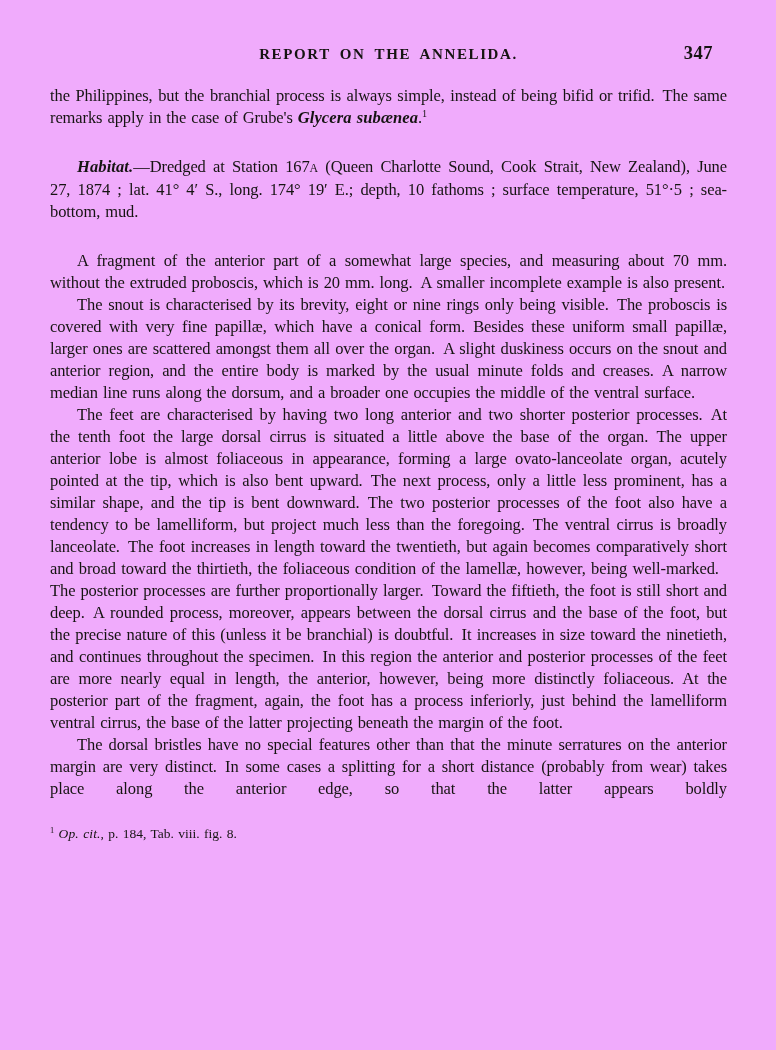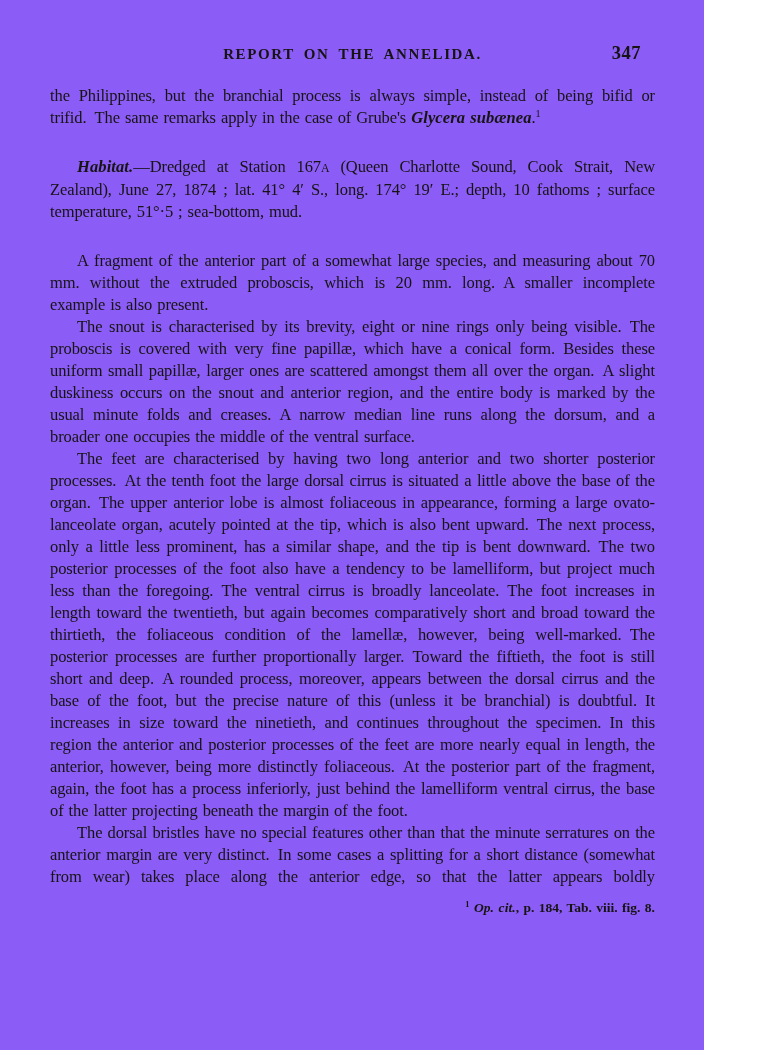--- a/index.html
+++ b/index.html
@@ -2,23 +2,23 @@
 <html><head>
 <meta charset="utf-8">
 <style>
   html, body {
     margin: 0;
     padding: 0;
     background: #ffffff;
   }
   .page {
     position: relative;
-    width: 704px;
+    width: 776px;
     height: 1050px;
-    background: #8b5cf6;
+    background: #f0abfc;
     color: #161412;
     font-family: "Liberation Serif", "DejaVu Serif", serif;
     overflow: hidden;
     box-sizing: border-box;
     padding: 44px 49px 0 50px;
   }
   
   .header-row {
     position: relative;
     height: 20px;
@@ -61,42 +61,41 @@
     line-height: 0;
   }
   .role-continuation { text-indent: 0; margin-top: 21px; }
   .role-heading { text-align: left; text-indent: 30px; margin-top: 47px; }
   .role-habitat { margin-top: 27px; }
   .role-opening { margin-top: 27px; }
   .role-body { margin-top: 0; }
   .role-cutoff { margin-top: 0; text-align-last: justify; }
   
   .footnote {
-    margin-top: 11px;
-    text-align: right;
+    margin-top: 25px;
+    text-align: left;
     font-size: 13.5px;
     line-height: 18px;
     letter-spacing: 0;
-    font-weight: bold;
   }
   .footnote i { letter-spacing: 0.1px; }
 </style>
 </head>
 <body>
 
 <div class="page">
   <div class="header-row">
     <div class="running-header">REPORT ON THE ANNELIDA.</div>
     <div class="page-number">347</div>
   </div>
 
   <div class="text-block">
 
   <p class="para role-continuation">the Philippines, but the branchial process is always simple, instead of being bifid or trifid. The same remarks apply in the case of Grube's <i>Glycera subænea</i>.<sup>1</sup></p>
       <p class="para role-habitat"><i>Habitat.</i>—Dredged at Station 167<small>A</small> (Queen Charlotte Sound, Cook Strait, New Zealand), June 27, 1874 ; lat. 41° 4′ S., long. 174° 19′ E.; depth, 10 fathoms ; surface temperature, 51°·5 ; sea-bottom, mud.</p>
       <p class="para role-opening">A fragment of the anterior part of a somewhat large species, and measuring about 70 mm. without the extruded proboscis, which is 20 mm. long. A smaller incomplete example is also present.</p>
       <p class="para role-body">The snout is characterised by its brevity, eight or nine rings only being visible. The proboscis is covered with very fine papillæ, which have a conical form. Besides these uniform small papillæ, larger ones are scattered amongst them all over the organ. A slight duskiness occurs on the snout and anterior region, and the entire body is marked by the usual minute folds and creases. A narrow median line runs along the dorsum, and a broader one occupies the middle of the ventral surface.</p>
       <p class="para role-body">The feet are characterised by having two long anterior and two shorter posterior processes. At the tenth foot the large dorsal cirrus is situated a little above the base of the organ. The upper anterior lobe is almost foliaceous in appearance, forming a large ovato-lanceolate organ, acutely pointed at the tip, which is also bent upward. The next process, only a little less prominent, has a similar shape, and the tip is bent downward. The two posterior processes of the foot also have a tendency to be lamelliform, but project much less than the foregoing. The ventral cirrus is broadly lanceolate. The foot increases in length toward the twentieth, but again becomes comparatively short and broad toward the thirtieth, the foliaceous condition of the lamellæ, however, being well-marked. The posterior processes are further proportionally larger. Toward the fiftieth, the foot is still short and deep. A rounded process, moreover, appears between the dorsal cirrus and the base of the foot, but the precise nature of this (unless it be branchial) is doubtful. It increases in size toward the ninetieth, and continues throughout the specimen. In this region the anterior and posterior processes of the feet are more nearly equal in length, the anterior, however, being more distinctly foliaceous. At the posterior part of the fragment, again, the foot has a process inferiorly, just behind the lamelliform ventral cirrus, the base of the latter projecting beneath the margin of the foot.</p>
-      <p class="para role-cutoff">The dorsal bristles have no special features other than that the minute serratures on the anterior margin are very distinct. In some cases a splitting for a short distance (somewhat from wear) takes place along the anterior edge, so that the latter appears boldly</p>
+      <p class="para role-cutoff">The dorsal bristles have no special features other than that the minute serratures on the anterior margin are very distinct. In some cases a splitting for a short distance (probably from wear) takes place along the anterior edge, so that the latter appears boldly</p>
     </div>
 
   <div class="text-block footnote"><sup>1</sup> <i>Op. cit.</i>, p. 184, Tab. viii. fig. 8.</div>
 </div>
 
 </body></html>

